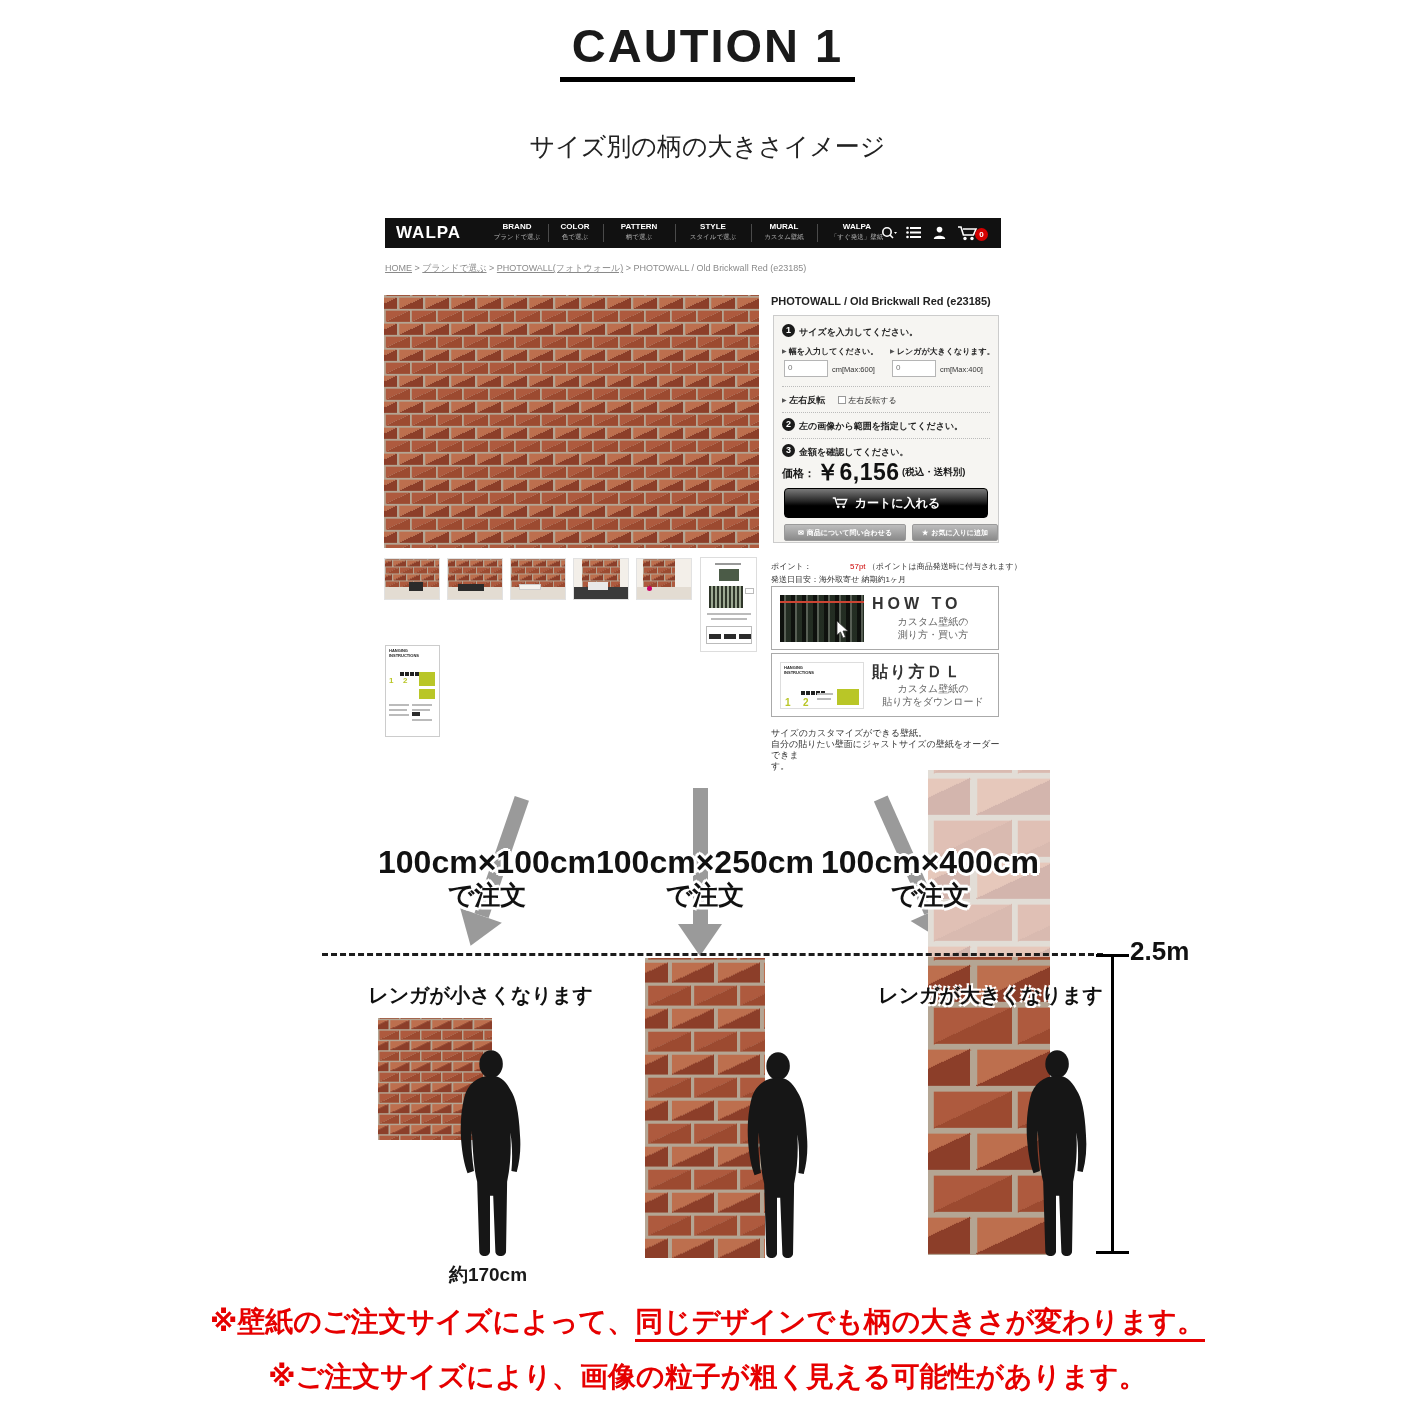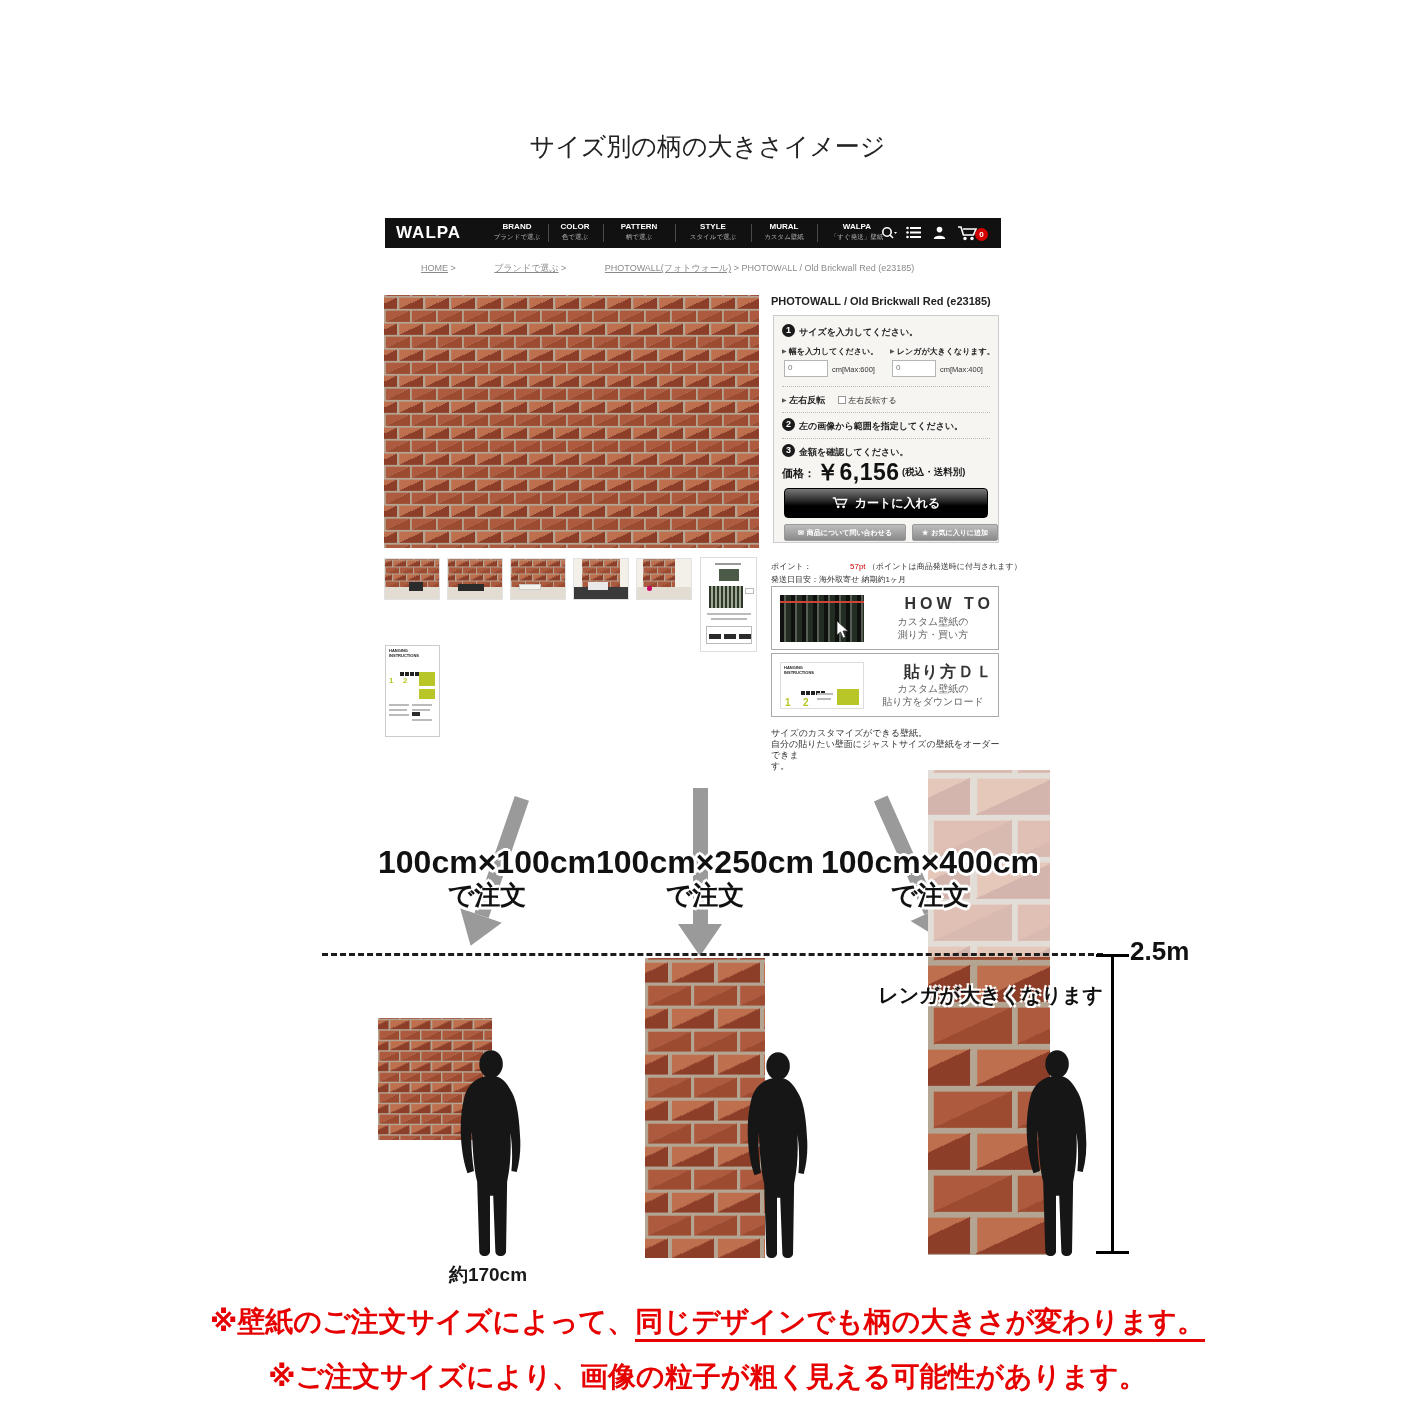--- a/index.html
+++ b/index.html
@@ -20,21 +20,21 @@
   .navbar { left:8px; top:3px; width:616px; height:30px; background:#111; }
   .navbar .logo { position:absolute; left:11px; top:5px; color:#fff; font-size:17px; font-weight:bold; letter-spacing:1px; }
   .nav-item { position:absolute; top:3px; height:24px; text-align:center; color:#fff; }
   .nav-item .en { display:block; font-size:8px; font-weight:bold; line-height:11px; }
   .nav-item .ja { display:block; font-size:6.5px; color:#b5b5b5; line-height:9px; white-space:nowrap; }
   .nav-sep { position:absolute; top:6px; width:1px; height:18px; background:#4a4a4a; }
   .nav-ico { position:absolute; top:8px; }
   .badge { position:absolute; left:196px; top:10px; width:13px; height:13px; border-radius:50%;
       background:#d40000; color:#fff; font-size:8px; font-weight:bold; text-align:center; line-height:13px; }
   .crumb { left:8px; top:47px; width:616px; font-size:9px; color:#8a8a8a; white-space:nowrap; }
-  .crumb .lnk { text-decoration:underline;margin-left:36px; }
+  .crumb .lnk { text-decoration:underline; }
   .mainimg { left:7px; top:80px; width:375px; height:253px; }
 
   
   .brick {
     --s: calc(var(--z) * .397);
     background-color:#b4a593;
     background-image:
       linear-gradient(335deg, #9c4a30 var(--s), transparent var(--s)),
       linear-gradient(155deg, #ae5a3e var(--s), transparent var(--s)),
       linear-gradient(335deg, #8c3e29 var(--s), transparent var(--s)),
@@ -78,21 +78,21 @@
       background:linear-gradient(#7a7a7a,#2a2a2a 42%,#000 60%,#000); color:#fff; font-size:12px; font-weight:bold;
       display:flex; align-items:center; justify-content:center; gap:6px; }
   .minibtn { top:208px; height:17px; border-radius:2px; background:linear-gradient(#bdbdbd,#8a8a8a);
       color:#fff; font-size:7px; font-weight:bold; display:flex; align-items:center; justify-content:center; gap:3px; border:1px solid #9a9a9a;}
   .ptline { left:394px; top:346px; font-size:8px; color:#333; white-space:nowrap; }
   .red { color:#cc0000;padding-left:36px; }
   .infobox { left:394px; width:228px; height:64px; border:1px solid #aaa; background:#fff; }
   .forest { position:absolute; left:8px; top:8px; width:84px; height:47px; background:#20261f;
       background-image:repeating-linear-gradient(90deg, rgba(0,0,0,.55) 0 4px, rgba(190,200,185,.35) 4px 6px, rgba(40,55,40,.4) 6px 11px); overflow:hidden;}
   .redline { position:absolute; left:0; top:6px; width:100%; height:2px; background:#cc4433; }
-  .howto-big { position:absolute; left:100px; top:8px; width:122px; text-align:right; font-size:16px; font-weight:bold;
+  .howto-big { position:absolute; left:100px; top:8px; width:122px; text-align:left; font-size:16px; font-weight:bold;
       letter-spacing:4px; color:#333; }
   .howto-sub { position:absolute; left:100px; width:122px; text-align:center; font-size:10px; color:#666; }
   .hangthumb { position:absolute; left:8px; top:8px; width:84px; height:47px; background:#fff; border:1px solid #ddd; overflow:hidden; }
   .desc { left:394px; top:513px; width:232px; font-size:9px; color:#333; line-height:11px; }
 
   
   .arrow { position:absolute; width:56px; }
   .arrow .shaft { margin:0 auto; width:15px; background:#9a9a9a; }
   .arrow .head { margin:0 auto; width:0; height:0; border-left:22px solid transparent;
       border-right:22px solid transparent; border-top:32px solid #9a9a9a; }
@@ -113,20 +113,23 @@
 
   
   .warn { left:0; width:1415px; text-align:center; font-size:28px; font-weight:bold; color:#e60000; }
   .uline { border-bottom:3px solid #e60000; padding-bottom:2px; }
 </style>
 </head>
 <body>
 
 <div id="page">
 
+  <div class="abs caution-title">
+    <span>CAUTION 1</span>
+  </div>
   <div class="abs intro">
     <div>サイズ別の柄の大きさイメージ</div>
   </div>
 
   <div id="shot" class="abs">
 
     <div class="abs navbar">
       <div class="logo">WALPA</div>
 
       <div class="nav-item" style="left:104px;width:56px;">
@@ -394,20 +397,21 @@
     <div class="fadecover"></div>
   </div>
   <div class="strip brick bz84" style="left:928px;top:957px;width:122px;height:298px;"></div>
 
   <div class="abs dash"></div>
   <div class="abs mline"></div>
   <div class="abs mcap" style="left:1096px;top:954px;"></div>
   <div class="abs mcap" style="left:1096px;top:1251px;"></div>
   <div class="abs mlabel">2.5m</div>
 
+  <div class="note" style="left:328px;top:982px;width:305px;">レンガが小さくなります</div>
   <div class="note" style="left:878px;top:982px;width:225px;">レンガが大きくなります</div>
 
   <svg class="person" style="left:446px;top:1048px;" width="88" height="214" viewBox="0 0 80 200">
     <ellipse cx="41" cy="15" rx="11" ry="13" fill="#161616"></ellipse>
     <path fill="#161616" d="M41 26 C28 26 19 34 16 46 C13 58 12 72 13 86 C14 99 16 109 19 117 L25 115 C23 101 22 89 23 77 C24 97 25 113 28 125 L30 190 C30 196 40 196 40 190 L40 138 L43 138 L45 190 C45 196 55 196 55 190 L56 125 C59 111 60 95 59 79 C61 91 61 105 60 115 L65 116 C68 105 69 93 68 81 C67 60 64 46 59 39 C54 30 49 26 41 26 Z"></path>
   </svg>
   <svg class="person" style="left:733px;top:1050px;" width="88" height="214" viewBox="0 0 80 200">
     <ellipse cx="41" cy="15" rx="11" ry="13" fill="#161616"></ellipse>
     <path fill="#161616" d="M41 26 C28 26 19 34 16 46 C13 58 12 72 13 86 C14 99 16 109 19 117 L25 115 C23 101 22 89 23 77 C24 97 25 113 28 125 L30 190 C30 196 40 196 40 190 L40 138 L43 138 L45 190 C45 196 55 196 55 190 L56 125 C59 111 60 95 59 79 C61 91 61 105 60 115 L65 116 C68 105 69 93 68 81 C67 60 64 46 59 39 C54 30 49 26 41 26 Z"></path>
   </svg>

